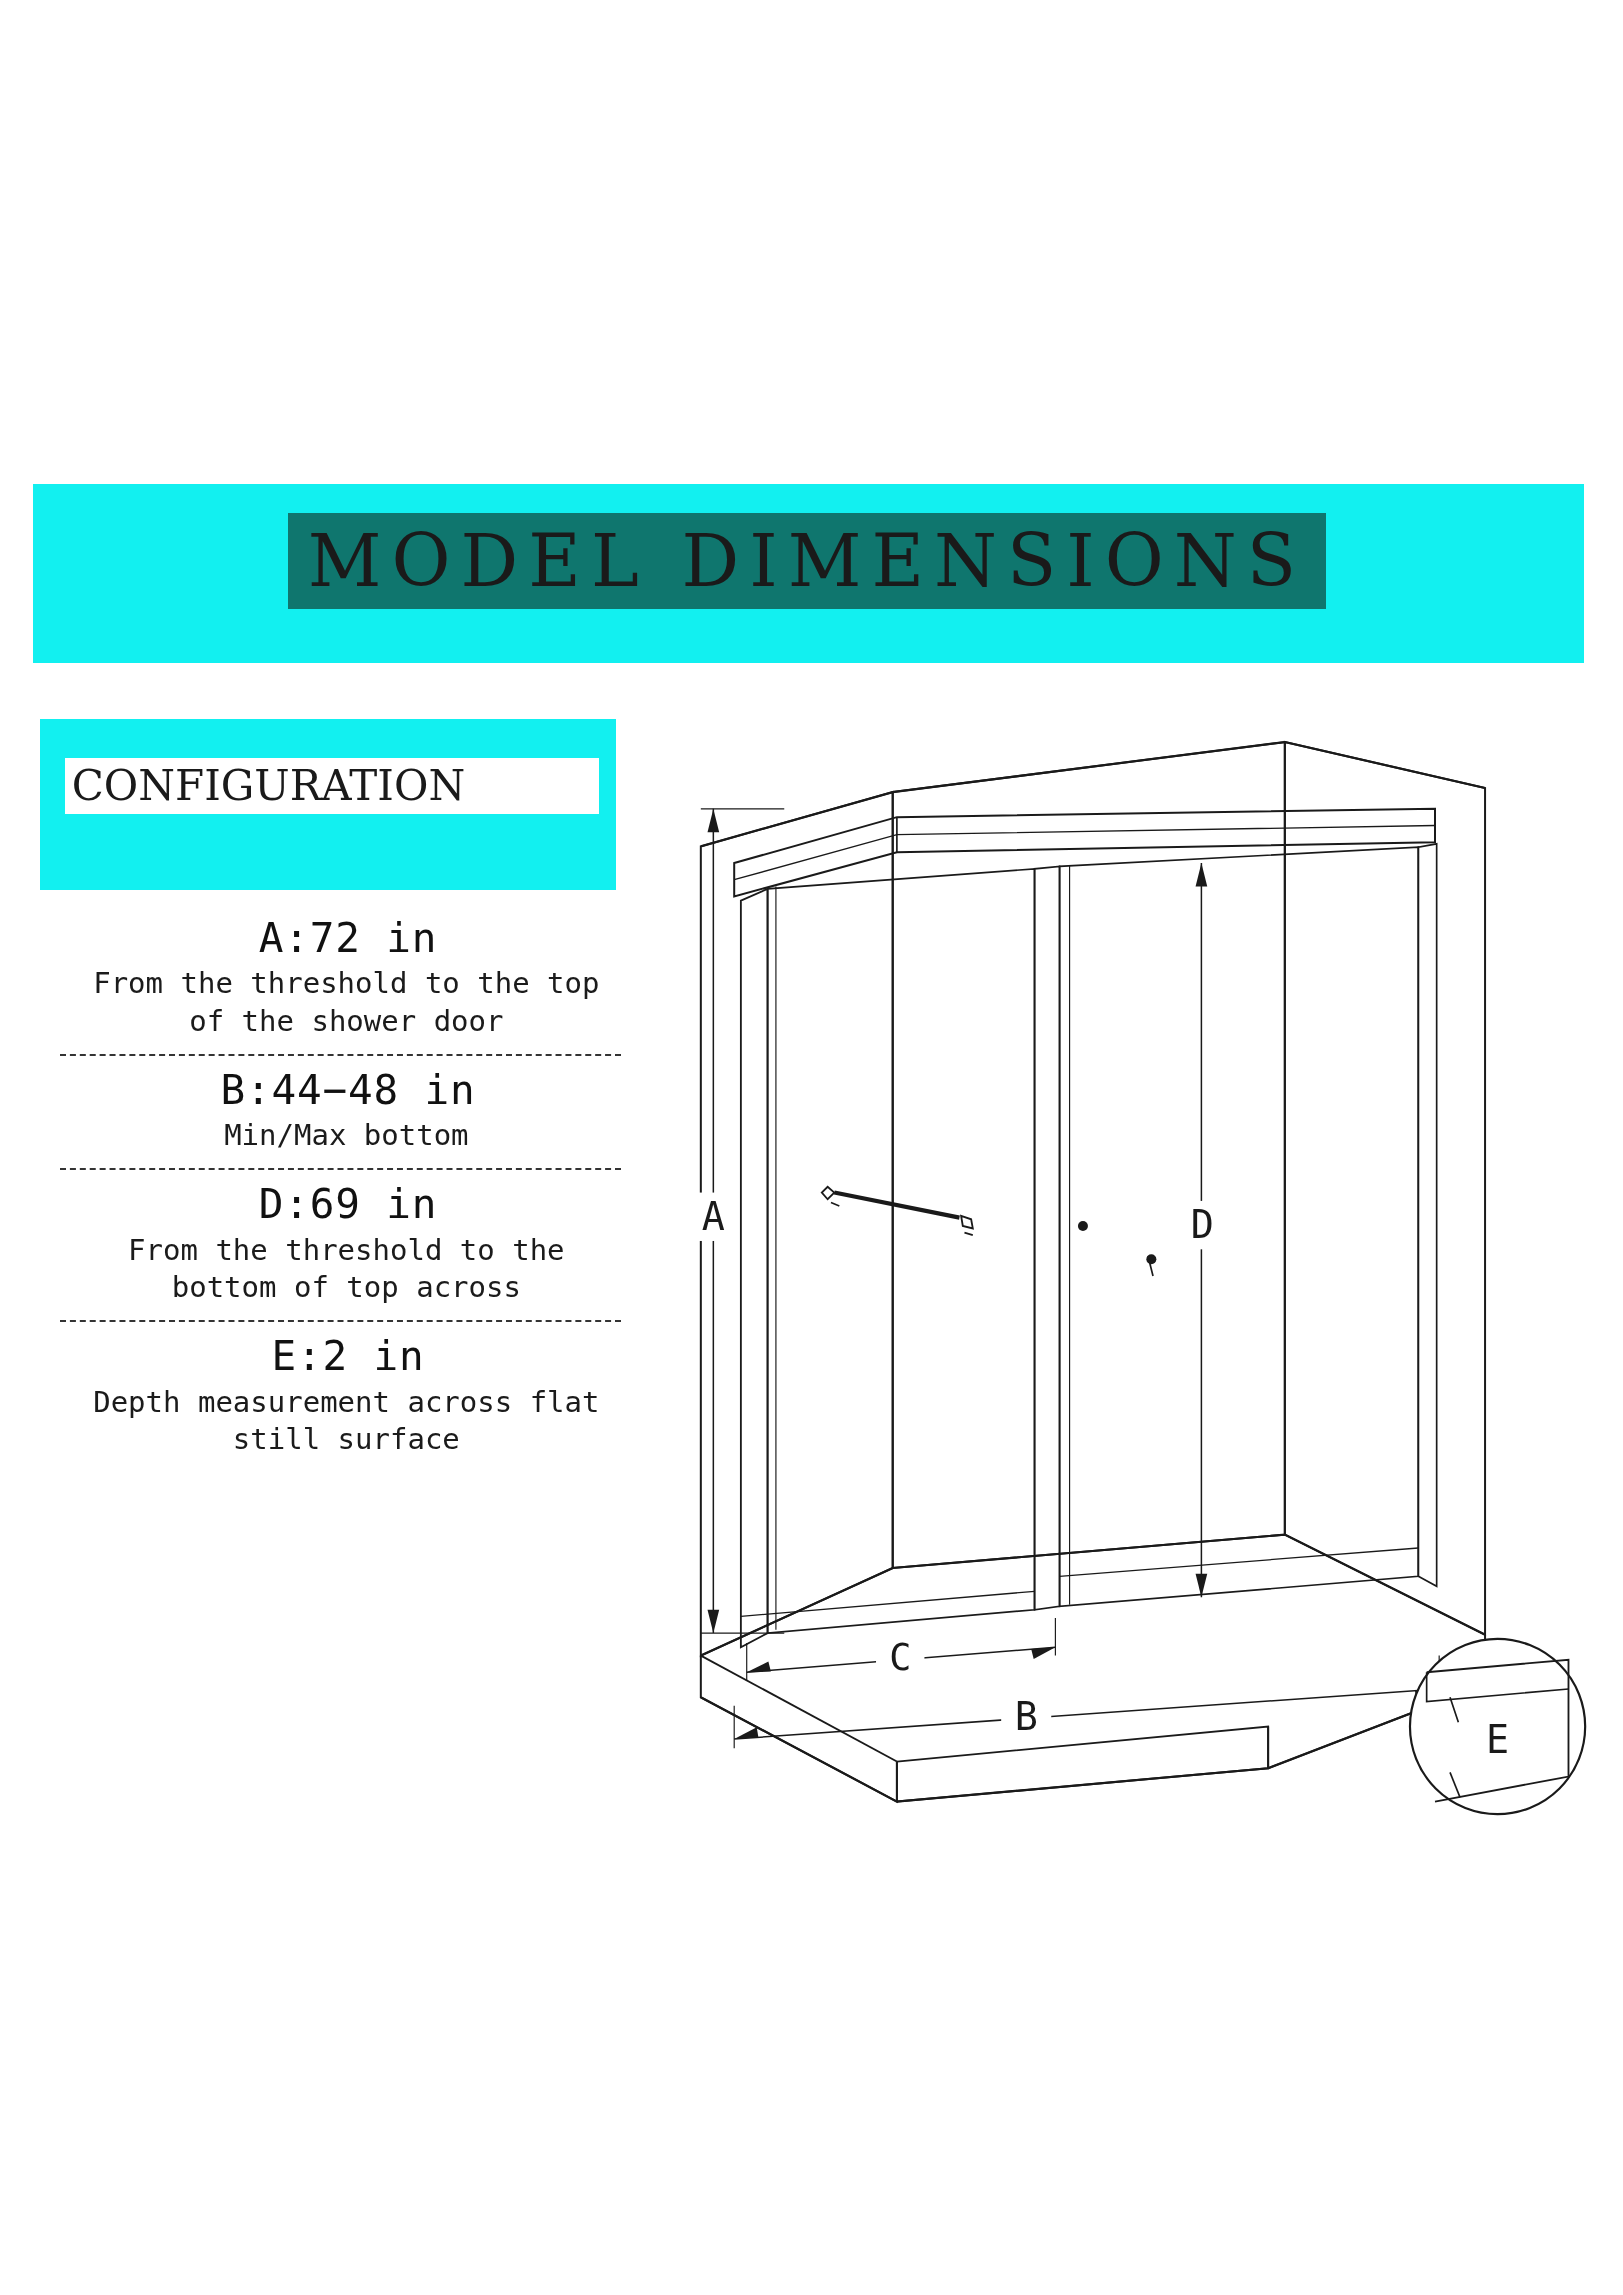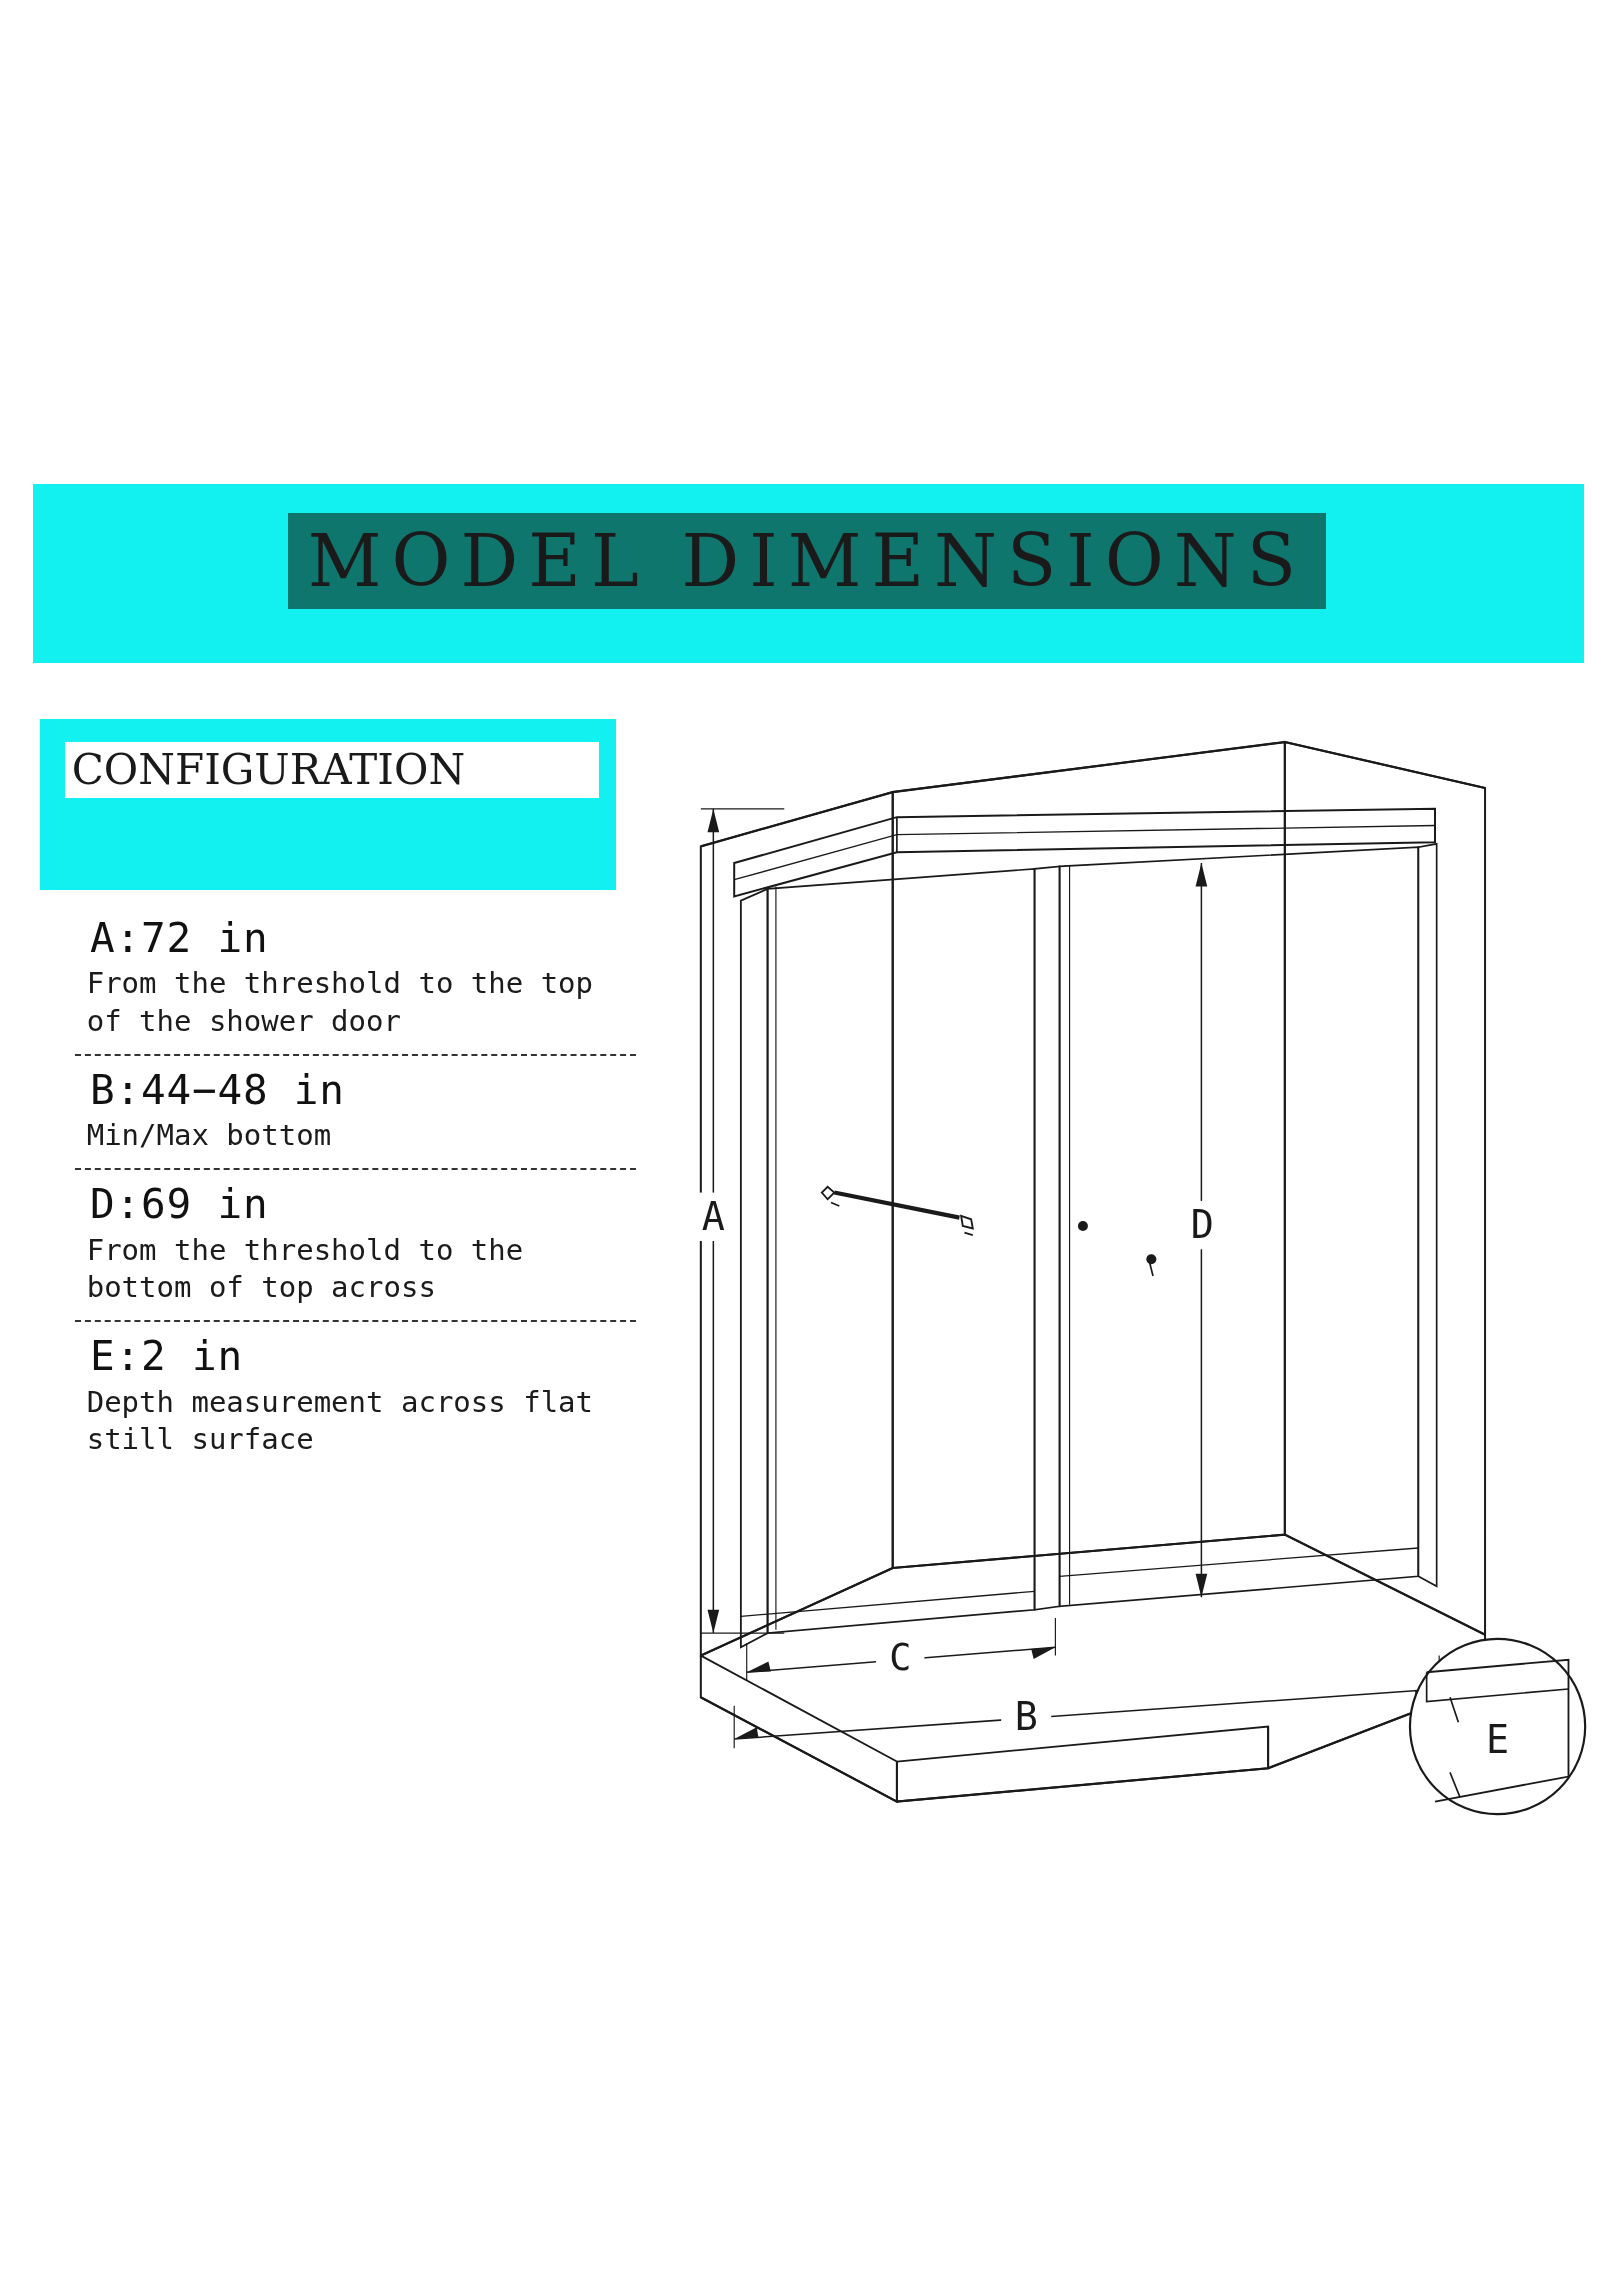--- a/index.html
+++ b/index.html
@@ -48,38 +48,39 @@
     position: absolute;
     left: 40px;
     top: 719px;
     width: 576px;
     height: 171px;
     background: #12f0f0;
   }
   .config-plate {
     position: absolute;
     left: 65px;
-    top: 742px;
+    top: 758px;
     width: 521px;
     background: #ffffff;
     padding: 3.3px 6.7px;
   }
   .config-text {
     font-family: "DejaVu Serif", serif;
     font-size: 42px;
     line-height: 1.18;
     color: #1a1a1a;
   }
 
   
   .dim-list {
     position: absolute;
-    left: 75px;
+    left: 60px;
     top: 909px;
     width: 561px;
+    text-align: center;
   }
   .dim-item {
     padding: 0 0 5px 0;
   }
   .dim-item.with-rule {
     border-bottom: 2.5px dashed #333333;
     margin-bottom: 10px;
   }
   .dim-code {
     font-family: "DejaVu Sans Mono", monospace;

